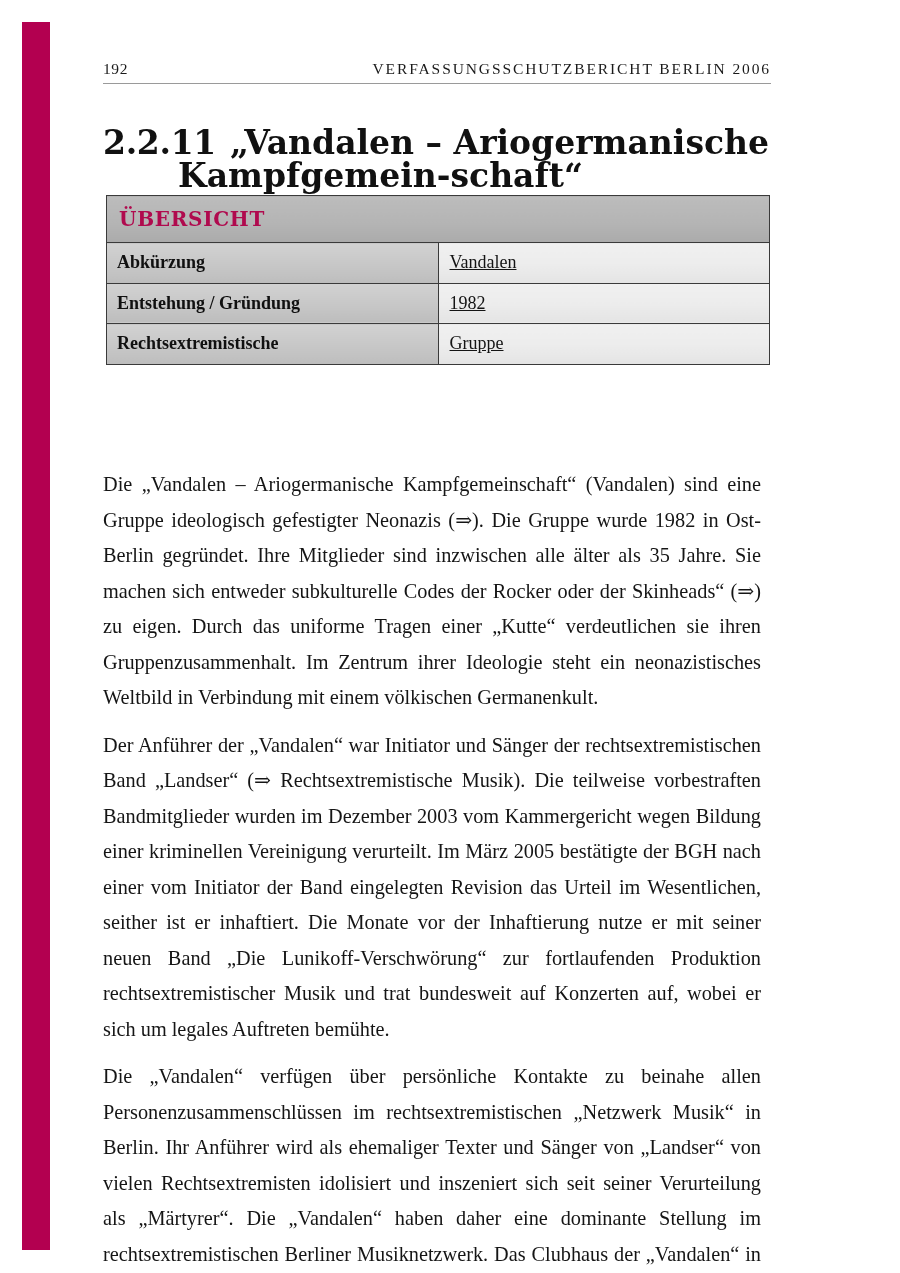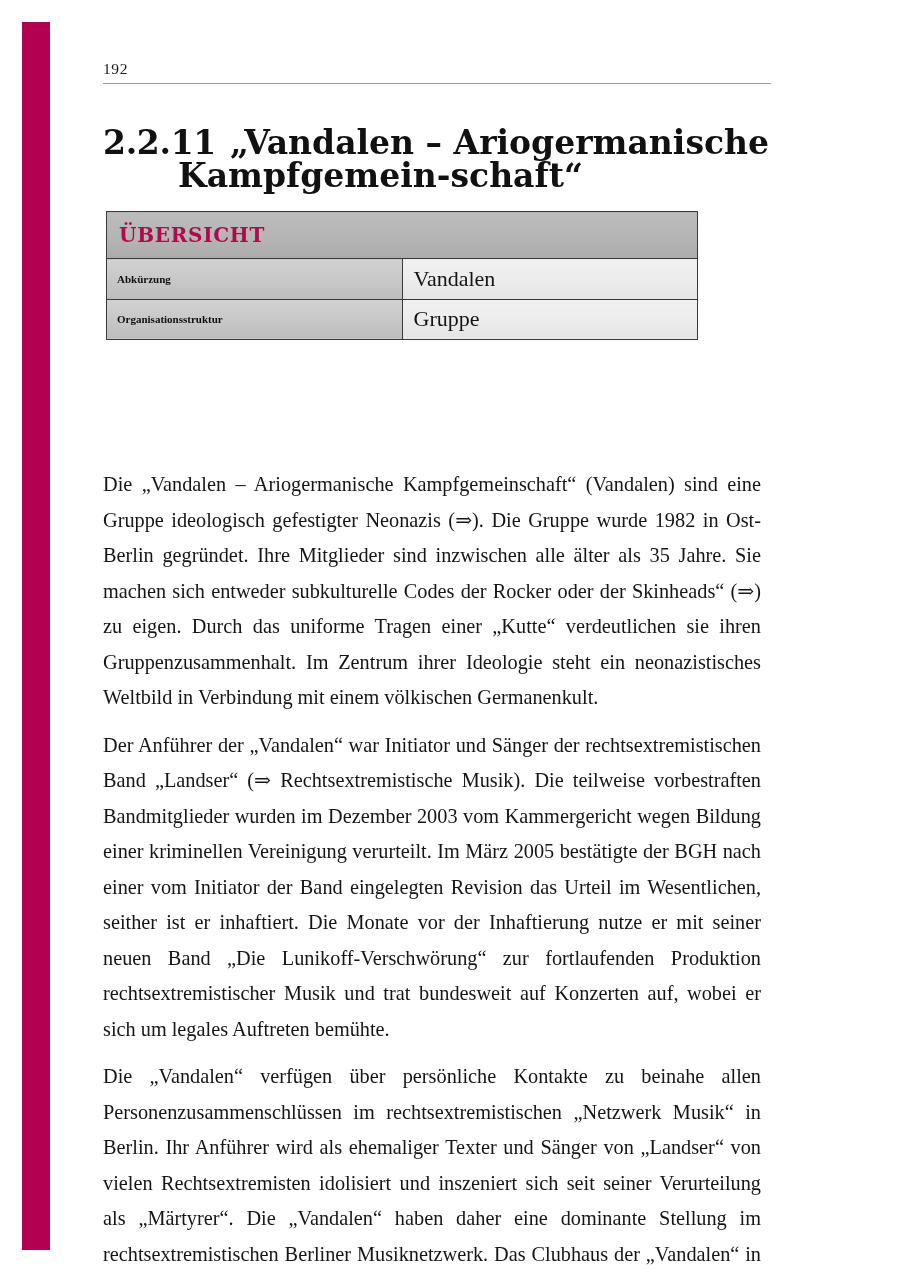--- a/index.html
+++ b/index.html
@@ -68,22 +68,22 @@
     letter-spacing: -0.3px;
   }
   .heading .ttl {
     margin-left: 14px;
   }
 
   
   .ovtable {
     position: absolute;
     left: 106px;
-    top: 211px;
-    width: 592px;
+    top: 195px;
+    width: 664px;
     border-collapse: collapse;
     border: 1.5px solid #2e2e2e;
     table-layout: fixed;
   }
   .ovtable td {
     border: 1.2px solid #3a3a3a;
     padding: 0;
     vertical-align: middle;
   }
   .ov-head-cell {
@@ -97,30 +97,31 @@
     font-size: 20px;
     letter-spacing: 0.7px;
     color: #b00a4e;
   }
   .ov-key {
     width: 199px;
     background: linear-gradient(180deg, #d2d2d2 0%, #c7c7c7 55%, #bdbdbd 100%);
     height: 39.5px;
     padding: 0 0 0 10px !important;
     font-weight: bold;
-    font-size: 11px;
+    font-size: 18px;
     color: #101010;
     white-space: nowrap;
   }
   .ov-val {
     background: linear-gradient(180deg, #f0f0f0 0%, #ececec 55%, #e4e4e4 100%);
     height: 39.5px;
     padding: 0 0 0 11px !important;
-    font-size: 22px;
+    font-size: 18px;
     color: #141414;
+    text-decoration: underline;
   }
   .ov-val .gap {
     display: inline-block;
     width: 42px;
   }
 
   
   .body {
     position: absolute;
     left: 103px;
@@ -138,39 +139,44 @@
   }
   .para:last-child { margin-bottom: 0; }
 </style>
 </head>
 <body>
 
 <div class="spine"></div>
 
 <div class="runhead">
   <span class="folio">192</span>
+  <span class="runtitle">VERFASSUNGSSCHUTZBERICHT BERLIN 2006</span>
 </div>
 
 <h1 class="heading">
   <span class="num">2.2.11</span><span class="ttl">„Vandalen – Ariogermanische Kampfgemein-schaft“</span>
 </h1>
 
 <table class="ovtable">
   <tbody>
     <tr>
       <td class="ov-head-cell" colspan="2">
         <span class="ov-head-label">ÜBERSICHT</span>
       </td>
     </tr>
     <tr>
       <td class="ov-key">Abkürzung</td>
       <td class="ov-val">Vandalen</td>
     </tr>
     <tr>
-      <td class="ov-key">Organisationsstruktur</td>
+      <td class="ov-key">Entstehung / Gründung</td>
+      <td class="ov-val">1982</td>
+    </tr>
+    <tr>
+      <td class="ov-key">Rechtsextremistische</td>
       <td class="ov-val">Gruppe</td>
     </tr>
   </tbody>
 </table>
 
 <div class="body">
   <p class="para">Die „Vandalen – Ariogermanische Kampfgemeinschaft“ (Vandalen) sind eine Gruppe ideologisch gefestigter Neonazis (⇒). Die Gruppe wurde 1982 in Ost-Berlin gegründet. Ihre Mitglieder sind inzwischen alle älter als 35 Jahre. Sie machen sich entweder subkulturelle Codes der Rocker oder der Skinheads“ (⇒) zu eigen. Durch das uniforme Tragen einer „Kutte“ verdeutlichen sie ihren Gruppenzusammenhalt. Im Zentrum ihrer Ideologie steht ein neonazistisches Weltbild in Verbindung mit einem völkischen Germanenkult.</p>
   <p class="para">Der Anführer der „Vandalen“ war Initiator und Sänger der rechtsextremistischen Band „Landser“ (⇒ Rechtsextremistische Musik). Die teilweise vorbestraften Bandmitglieder wurden im Dezember 2003 vom Kammergericht wegen Bildung einer kriminellen Vereinigung verurteilt. Im März 2005 bestätigte der BGH nach einer vom Initiator der Band eingelegten Revision das Urteil im Wesentlichen, seither ist er inhaftiert. Die Monate vor der Inhaftierung nutze er mit seiner neuen Band „Die Lunikoff-Verschwörung“ zur fortlaufenden Produktion rechtsextremistischer Musik und trat bundesweit auf Konzerten auf, wobei er sich um legales Auftreten bemühte.</p>
   <p class="para">Die „Vandalen“ verfügen über persönliche Kontakte zu beinahe allen Personenzusammenschlüssen im rechtsextremistischen „Netzwerk Musik“ in Berlin. Ihr Anführer wird als ehemaliger Texter und Sänger von „Landser“ von vielen Rechtsextremisten idolisiert und inszeniert sich seit seiner Verurteilung als „Märtyrer“. Die „Vandalen“ haben daher eine dominante Stellung im rechtsextremistischen Berliner Musiknetzwerk. Das Clubhaus der „Vandalen“ in Berlin-Hohenschönhausen ist ein</p>
 </div>

